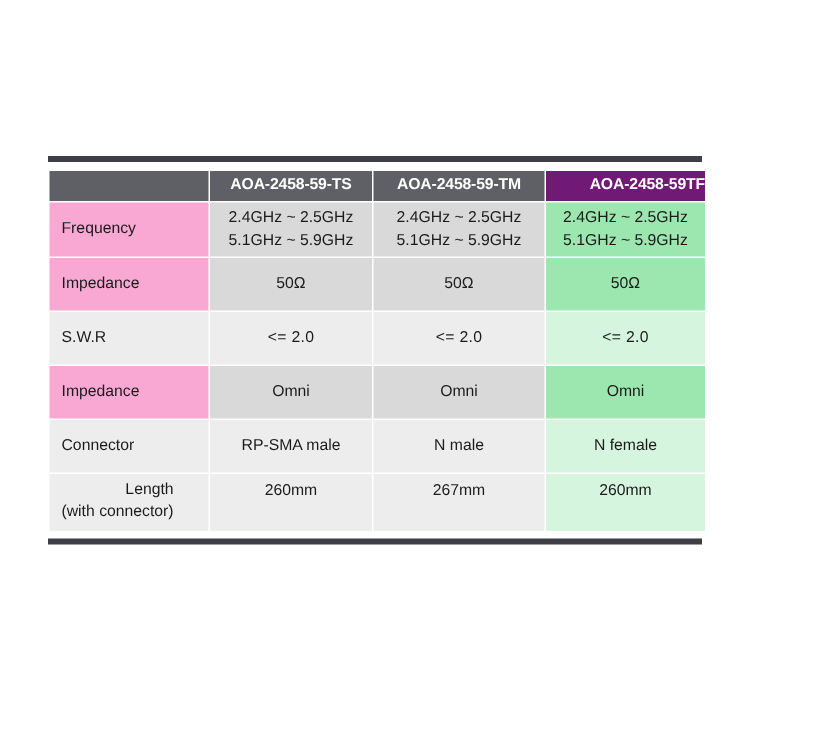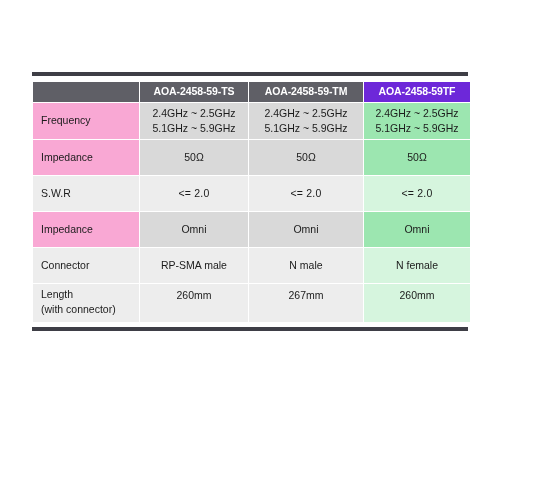--- a/index.html
+++ b/index.html
@@ -10,21 +10,21 @@
     width: 548px;
     height: 503px;
     background: #ffffff;
     font-family: "Liberation Sans", sans-serif;
     overflow: hidden;
   }
 
   #spec-sheet {
     position: absolute;
     left: 32px;
-    top: 72px;
+    top: 104px;
     width: 436px;
   }
 
   .rule {
     height: 4px;
     background: #3e3e46;
     width: 100%;
   }
   .rule.top { margin-bottom: 5px; }
   .rule.bottom { margin-top: 4px; }
@@ -60,23 +60,23 @@
   }
   th.head-blank {
     background: #5f5f66;
   }
   th.head-gray {
     background: #5f5f66;
     color: #ffffff;
     text-align: center;
   }
   th.head-green {
-    background: #6d28d9;
+    background: #701a75;
     color: #ffffff;
-    text-align: center;
+    text-align: right;
   }
 
   
   td.label {
     background: #f9a8d4;
     padding-left: 8px;
     text-align: left;
   }
   td.label.alt { background: #ededed; }
 
@@ -94,21 +94,21 @@
 
   
   tr.tall td { height: 36px; }
   tr.std  td { height: 35px; }
   tr.length td { height: 34px; vertical-align: top; padding-top: 4px; }
   tr.length td.label { padding-top: 3px; }
 
   
   .stack {
     display: inline-block;
-    text-align: left;
+    text-align: right;
     white-space: pre;
   }
   .swr { letter-spacing: 0.2px; margin-top: 32px; }
 </style>
 </head>
 <body>
 
 <div id="spec-sheet">
 
   <div class="rule top"></div>

